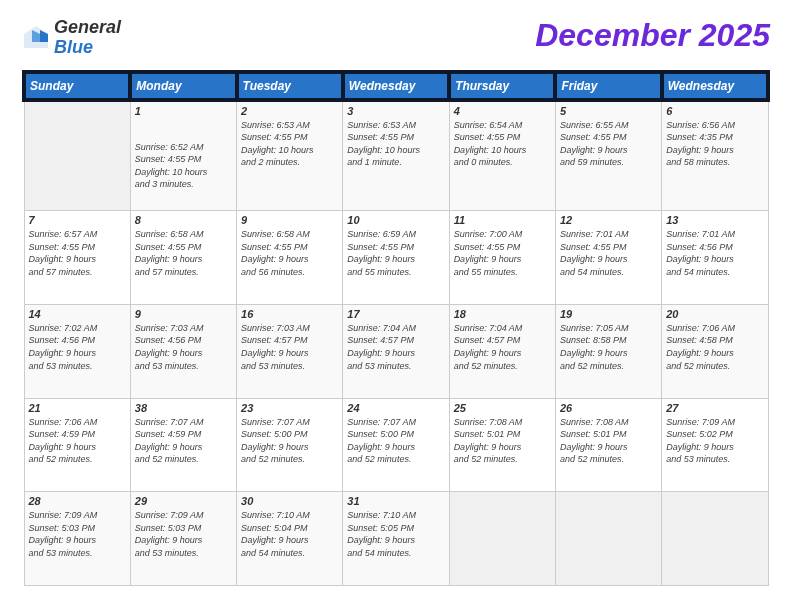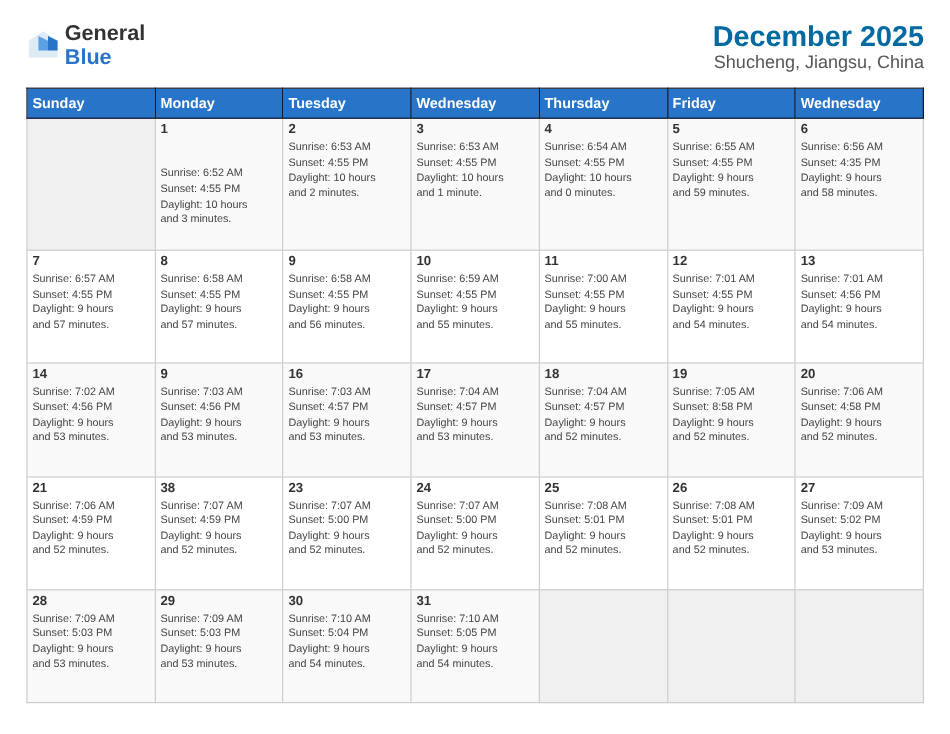--- a/index.html
+++ b/index.html
@@ -9,20 +9,21 @@
       font-family: Arial, sans-serif;
       background: #fff;
       overflow: hidden;
     }
     .page {
       width: 792px;
       height: 612px;
       padding: 18px 22px 26px 22px;
       display: flex;
       flex-direction: column;
+      font-style: italic;
     }
     .header {
       display: flex;
       align-items: flex-start;
       justify-content: space-between;
       margin-bottom: 12px;
     }
     .logo {
       display: flex;
       align-items: center;
@@ -44,23 +45,23 @@
     }
     .logo-icon {
       width: 28px;
       height: 28px;
       margin-right: 4px;
     }
     .title-block {
       text-align: right;
     }
     .month-title {
-      font-size: 24px;
-      font-weight: bold;
-      color: #0369a1;
+      font-size: 32px;
+      font-weight: bold;
+      color: #6d28d9;
       line-height: 1.1;
     }
     .location {
       font-size: 15px;
       color: #555;
     }
     .calendar {
       flex: 1;
       display: flex;
       flex-direction: column;
@@ -69,21 +70,21 @@
       width: 100%;
       border-collapse: collapse;
       flex: 1;
     }
     thead tr th {
       background: #2874c8;
       color: #fff;
       font-size: 12px;
       font-weight: bold;
       padding: 5px 4px;
-      border: 1px solid #0f172a;
+      border: 4px solid #0f172a;
       text-align: left;
     }
     tbody tr td {
       border: 1px solid #ccc;
       vertical-align: top;
       padding: 3px 4px;
       font-size: 9.5px;
       color: #333;
       height: 80px;
       width: calc(100% / 7);
@@ -121,21 +122,20 @@
         <polygon points="18,6 26,10 26,18 18,18" fill="#2874c8"></polygon>
         <polygon points="10,6 18,10 18,18 10,18" fill="#5ba0e0"></polygon>
       </svg>
       <div class="logo-text">
         <span class="logo-general">General</span>
         <span class="logo-blue">Blue</span>
       </div>
     </div>
     <div class="title-block">
       <div class="month-title">December 2025</div>
-      <div class="location">Shucheng, Jiangsu, China</div>
     </div>
   </div>
 
   <div class="calendar">
     <table>
       <thead>
         <tr>
         <th>Sunday</th>
             <th>Monday</th>
             <th>Tuesday</th>

